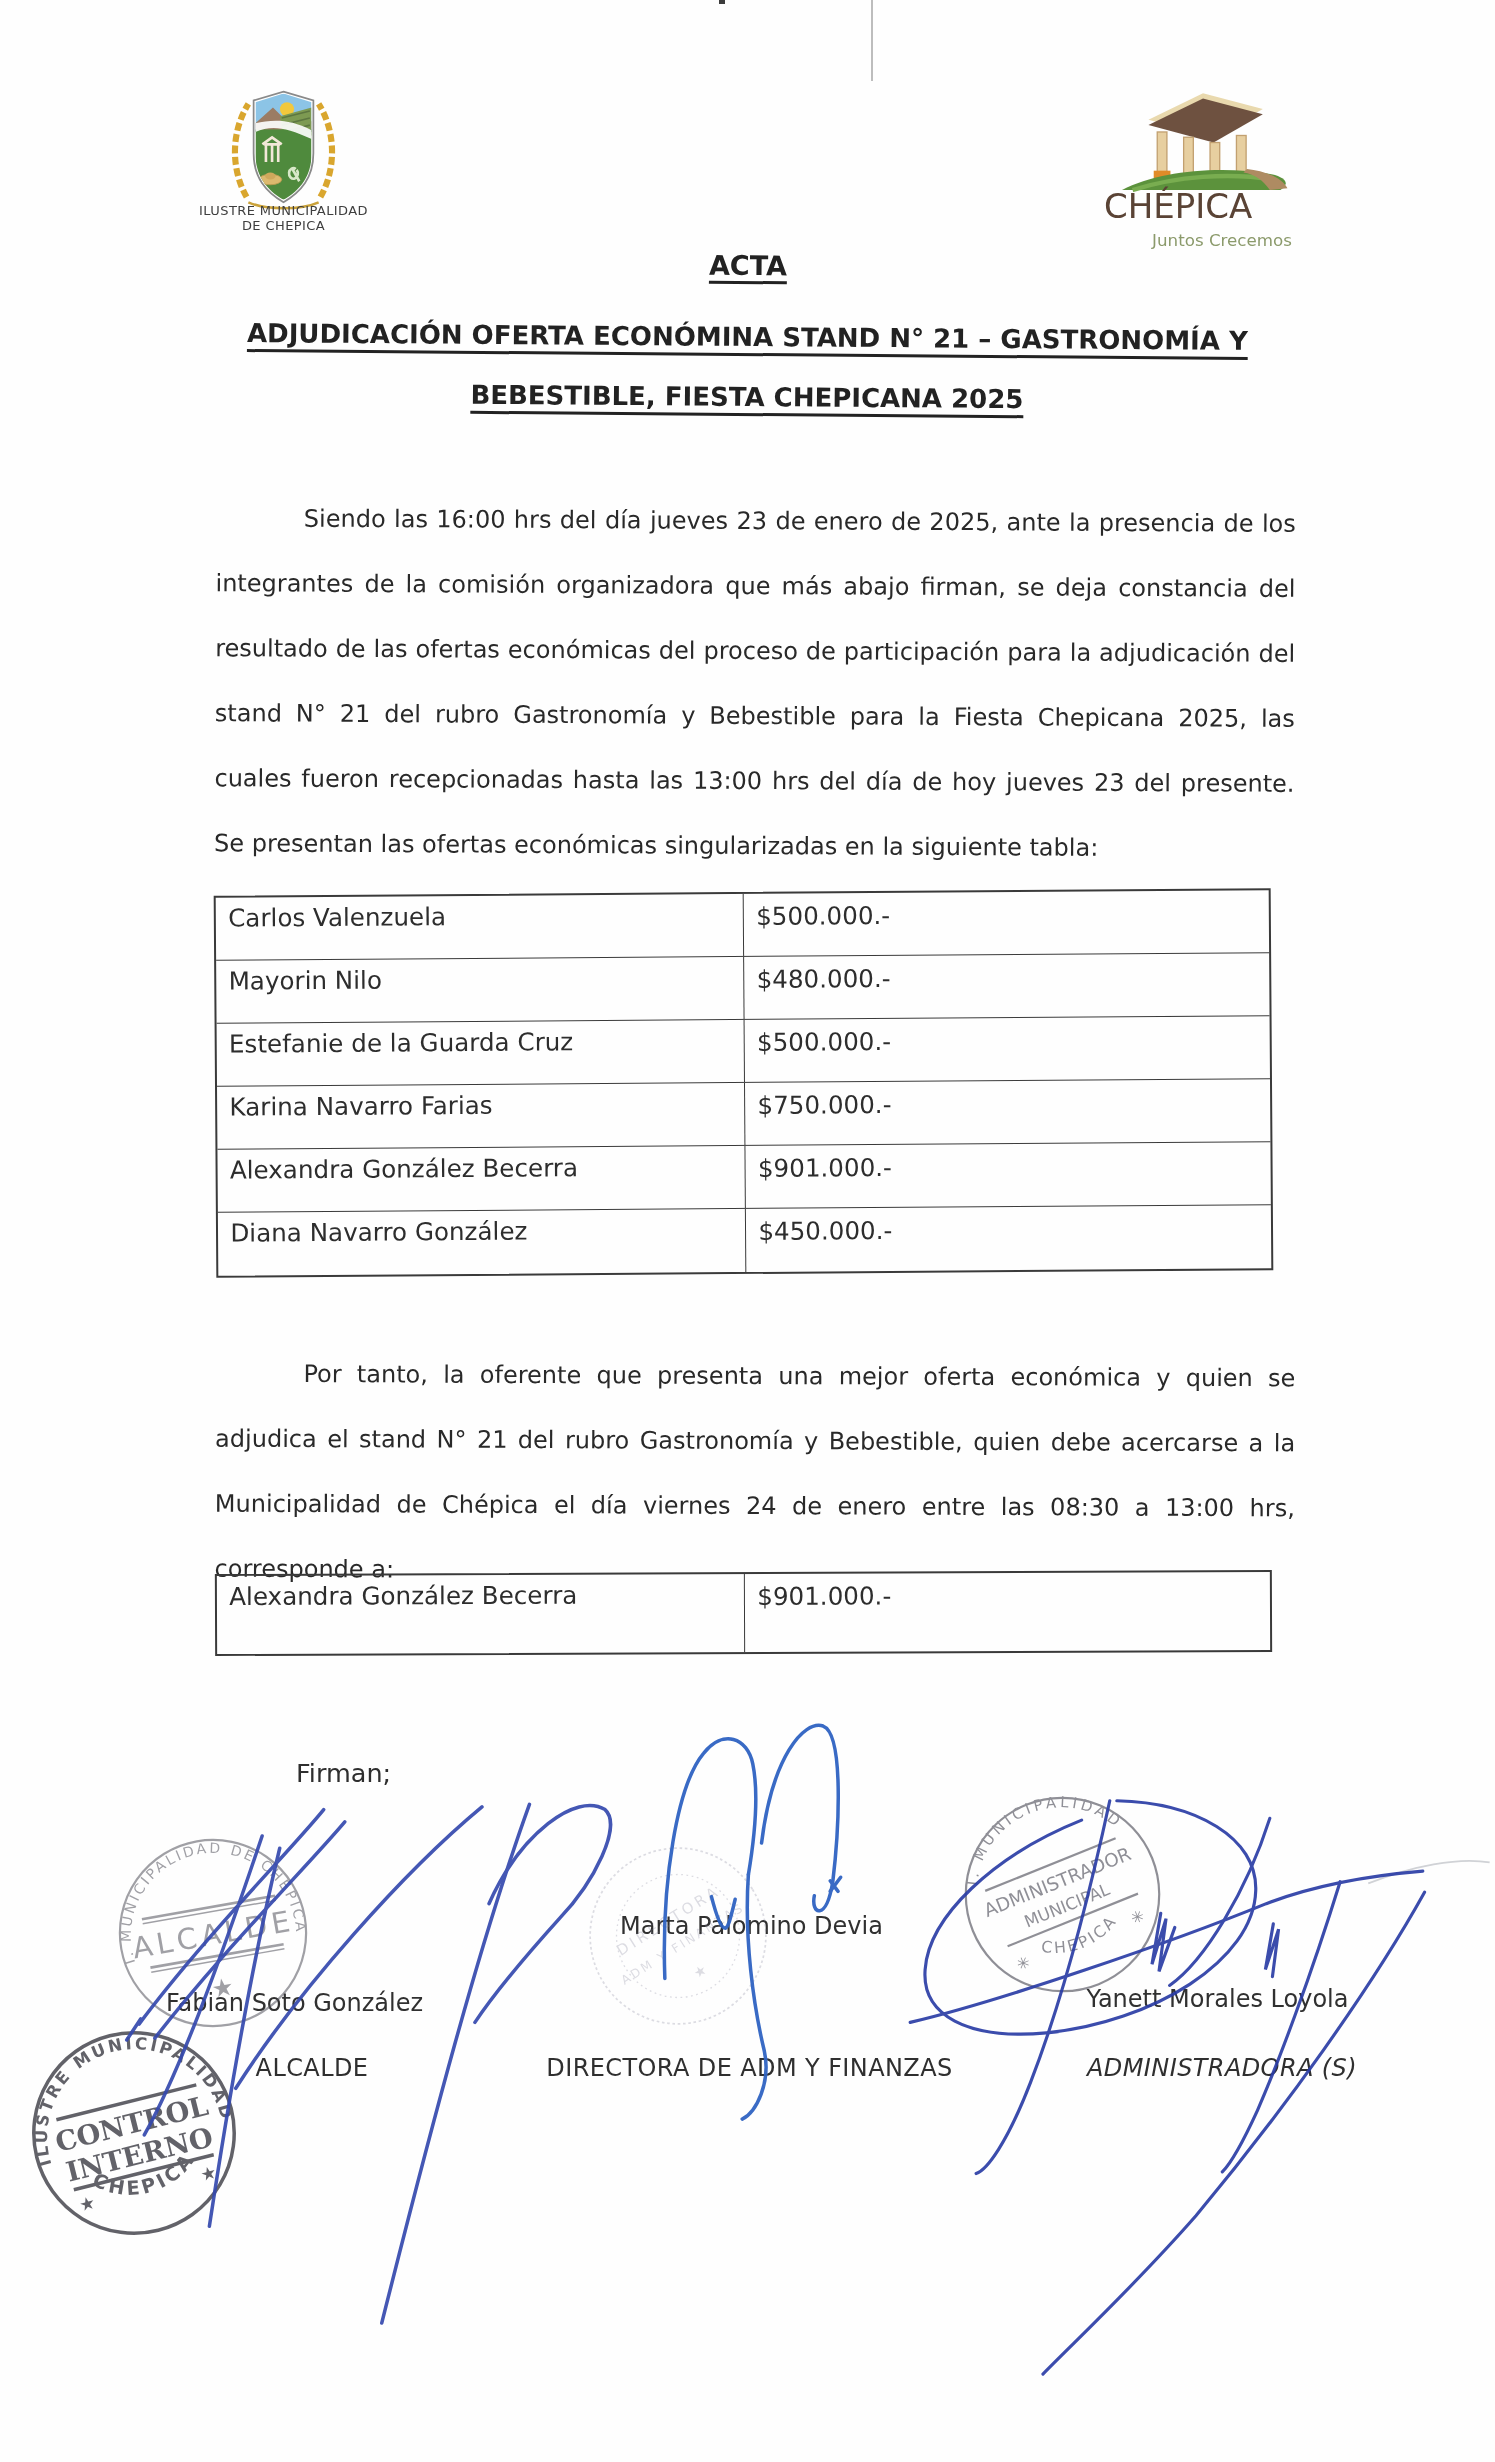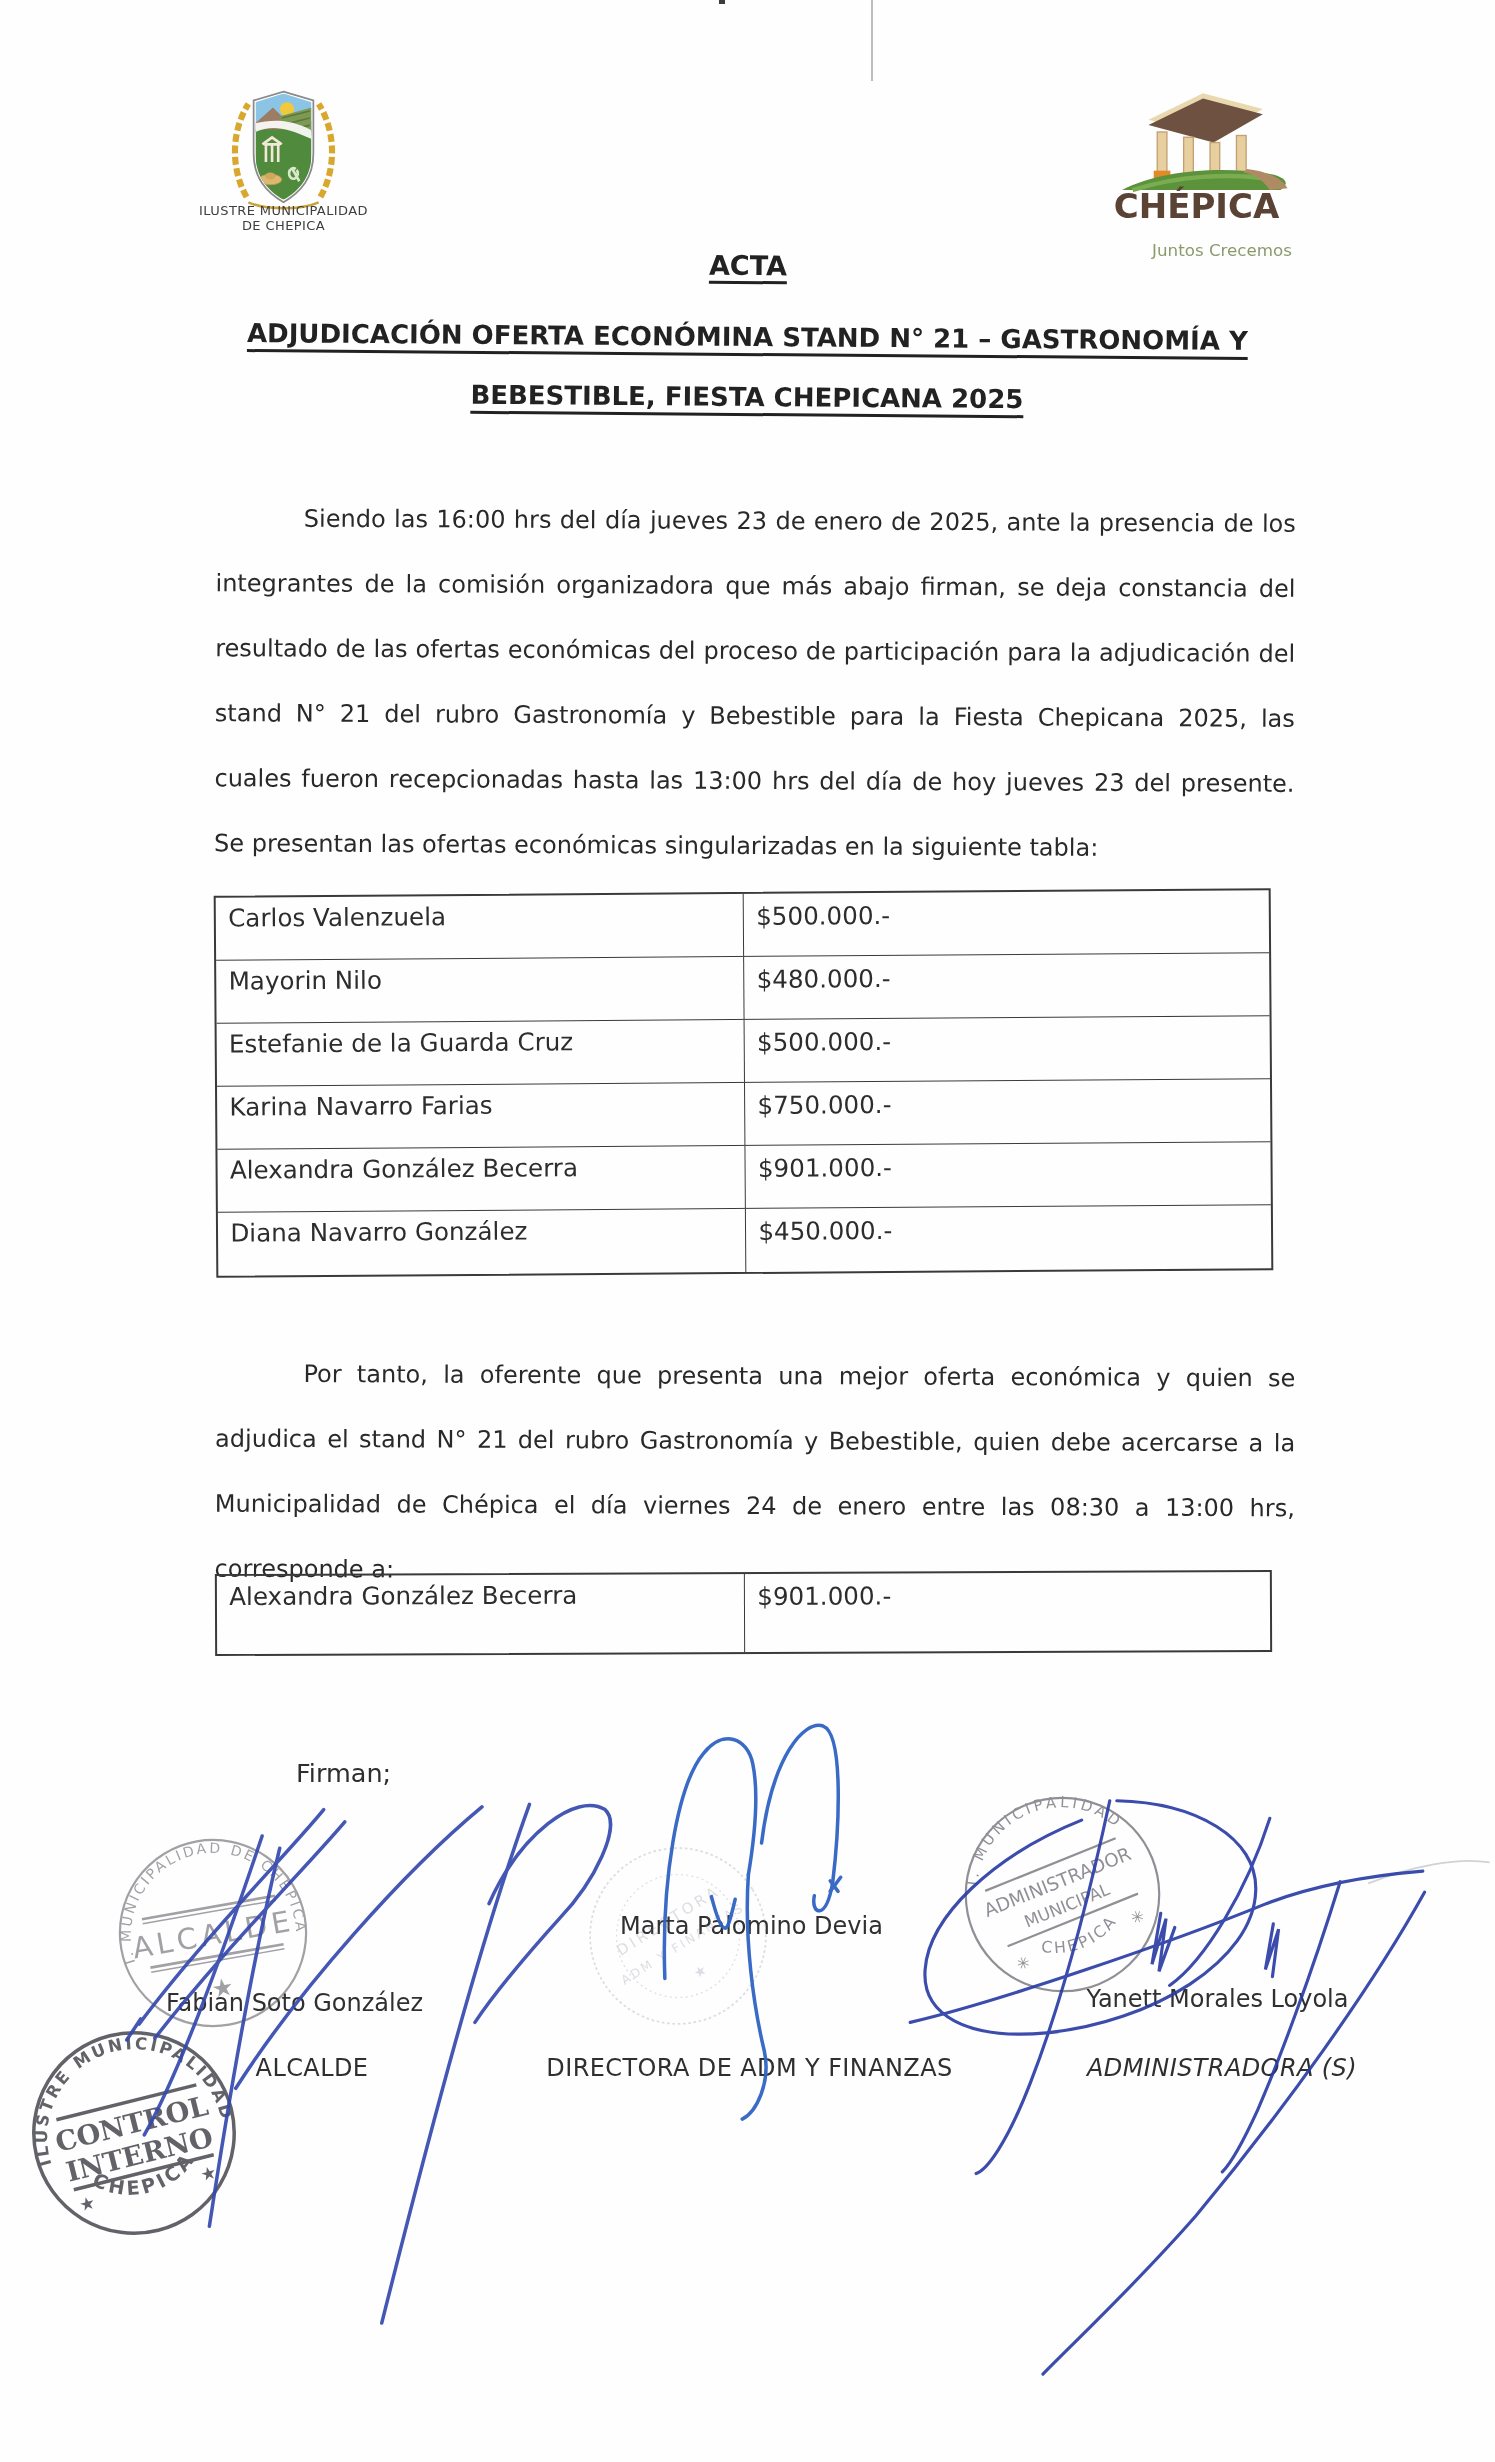--- a/index.html
+++ b/index.html
@@ -10,25 +10,25 @@
     color:#2b2b2b;
   }
   .abs{position:absolute;}
   
   .logo-left-txt{
     position:absolute;left:180px;top:203px;width:207px;
     text-align:center;font-size:13px;line-height:15px;letter-spacing:0.4px;
     color:#3e3e3e;
   }
   .chepica-word{
-    position:absolute;left:1104px;top:186px;width:185px;text-align:center;
-    font-size:34px;font-weight:bold;letter-spacing:0px;color:#5a4335;
+    position:absolute;left:1104px;top:186px;width:185px;
+    font-size:34px;font-weight:normal;letter-spacing:0px;color:#5a4335;
   }
   .chepica-tag{
-    position:absolute;left:1134px;top:240px;width:176px;text-align:center;
+    position:absolute;left:1134px;top:230px;width:176px;text-align:center;
     font-size:16.7px;color:#8b9a6b;
   }
   
   .title-block{position:absolute;left:0;top:250px;width:1495px;transform:rotate(.45deg);}
   .acta{
     text-align:center;font-size:27px;font-weight:bold;color:#222;
     text-decoration:underline;text-decoration-thickness:2.6px;text-underline-offset:6.2px;
   }
   .title-l1,.title-l2{
     text-align:center;font-size:26px;font-weight:bold;color:#222;

